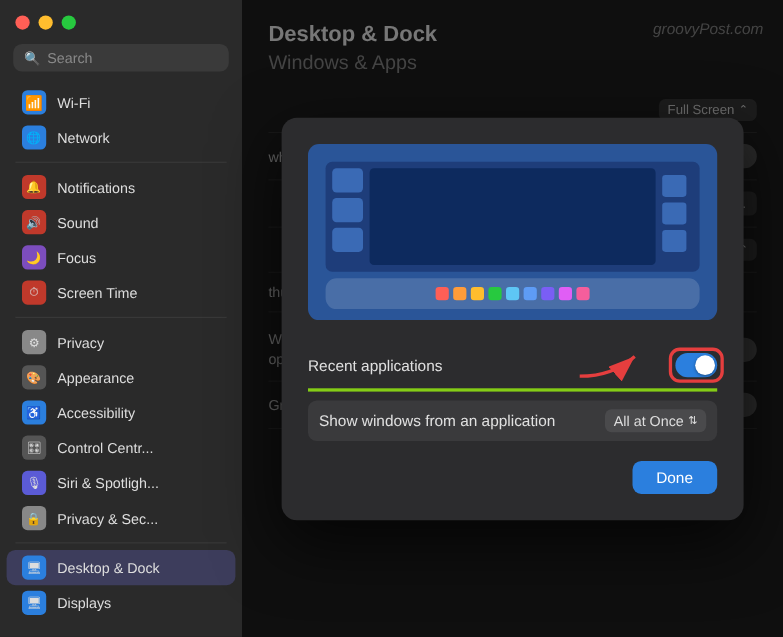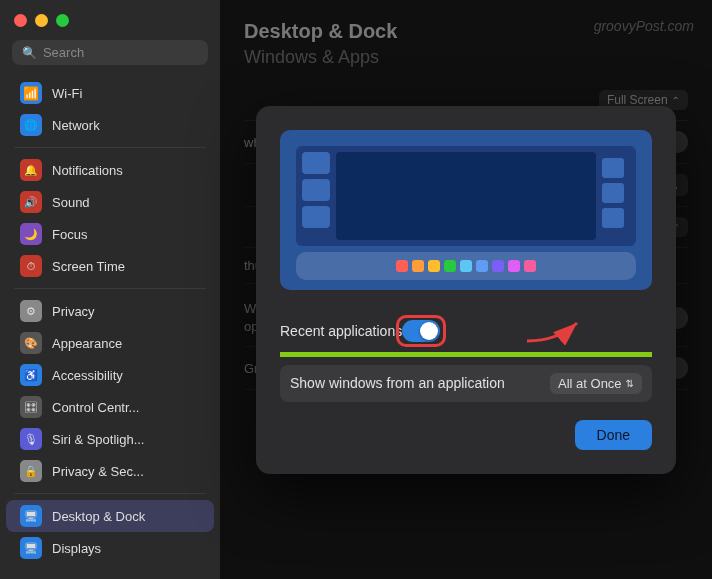--- a/index.html
+++ b/index.html
@@ -290,23 +290,23 @@
     .dock-color {
       width: 12px;
       height: 12px;
       border-radius: 3px;
     }
 
     
     .modal-row {
       display: flex;
       align-items: center;
-      justify-content: flex-start;
+      justify-content: space-between;
       padding: 10px 0;
-      border-bottom: 5px solid #84cc16;
+      border-bottom: 3px solid #84cc16;
       color: #e0e0e0;
       font-size: 14px;
     }
     .modal-row:last-of-type { border-bottom: none; }
 
     .show-windows-row {
       display: flex;
       align-items: center;
       justify-content: space-between;
       padding: 8px 10px;
@@ -324,21 +324,21 @@
       background: #4a4a4c;
       border-radius: 6px;
       padding: 3px 8px;
       color: #ddd;
       font-size: 13px;
       cursor: pointer;
     }
 
     .done-btn {
       background: #2b7fde;
-      color: #0f172a;
+      color: #ffffff;
       border: none;
       border-radius: 8px;
       padding: 7px 22px;
       font-size: 14px;
       font-weight: 500;
       cursor: pointer;
       display: block;
       margin: 18px 0 0 auto;
     }
 

